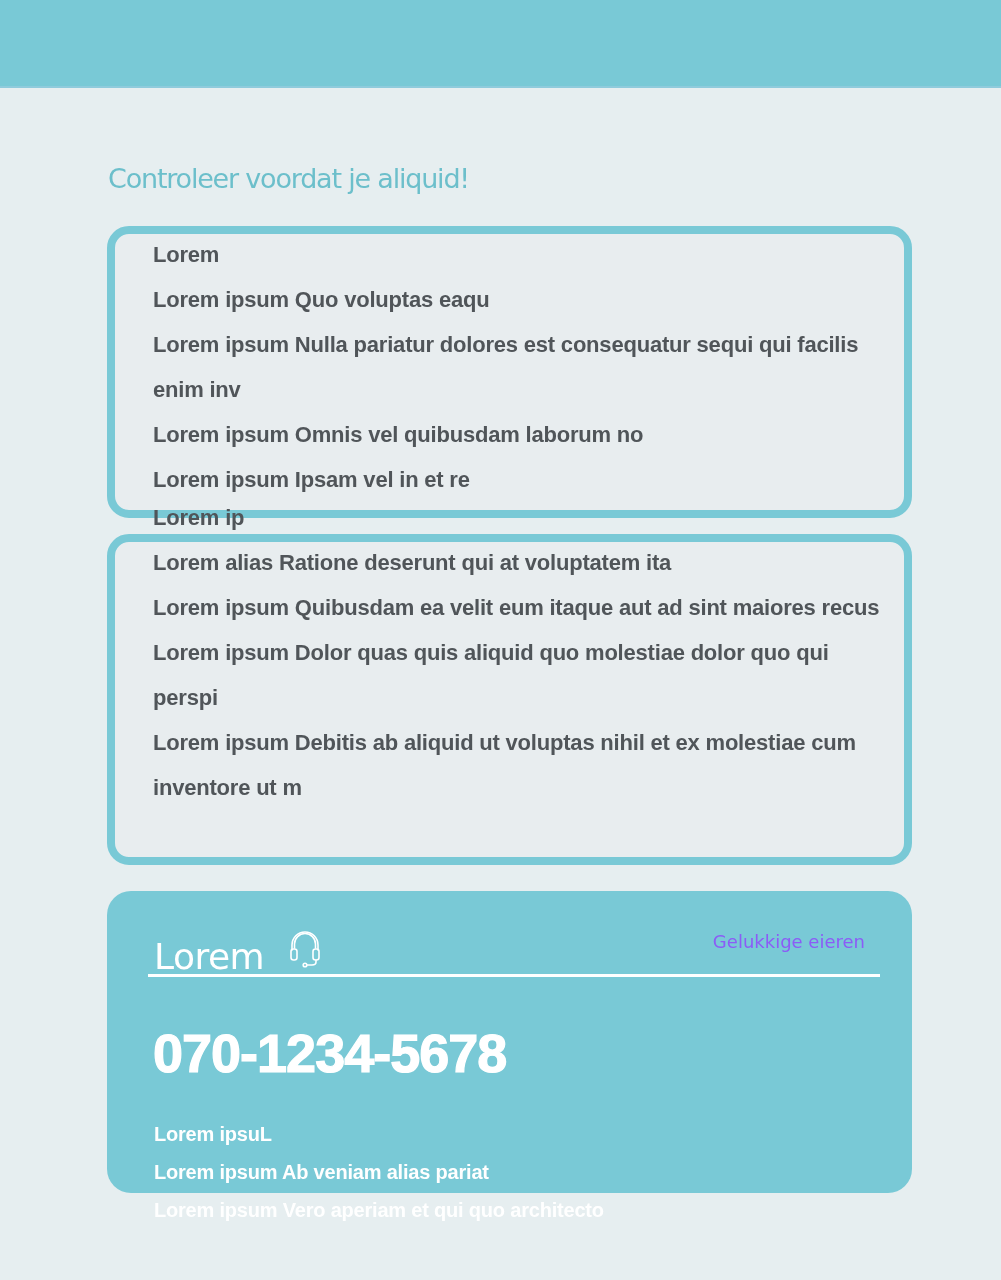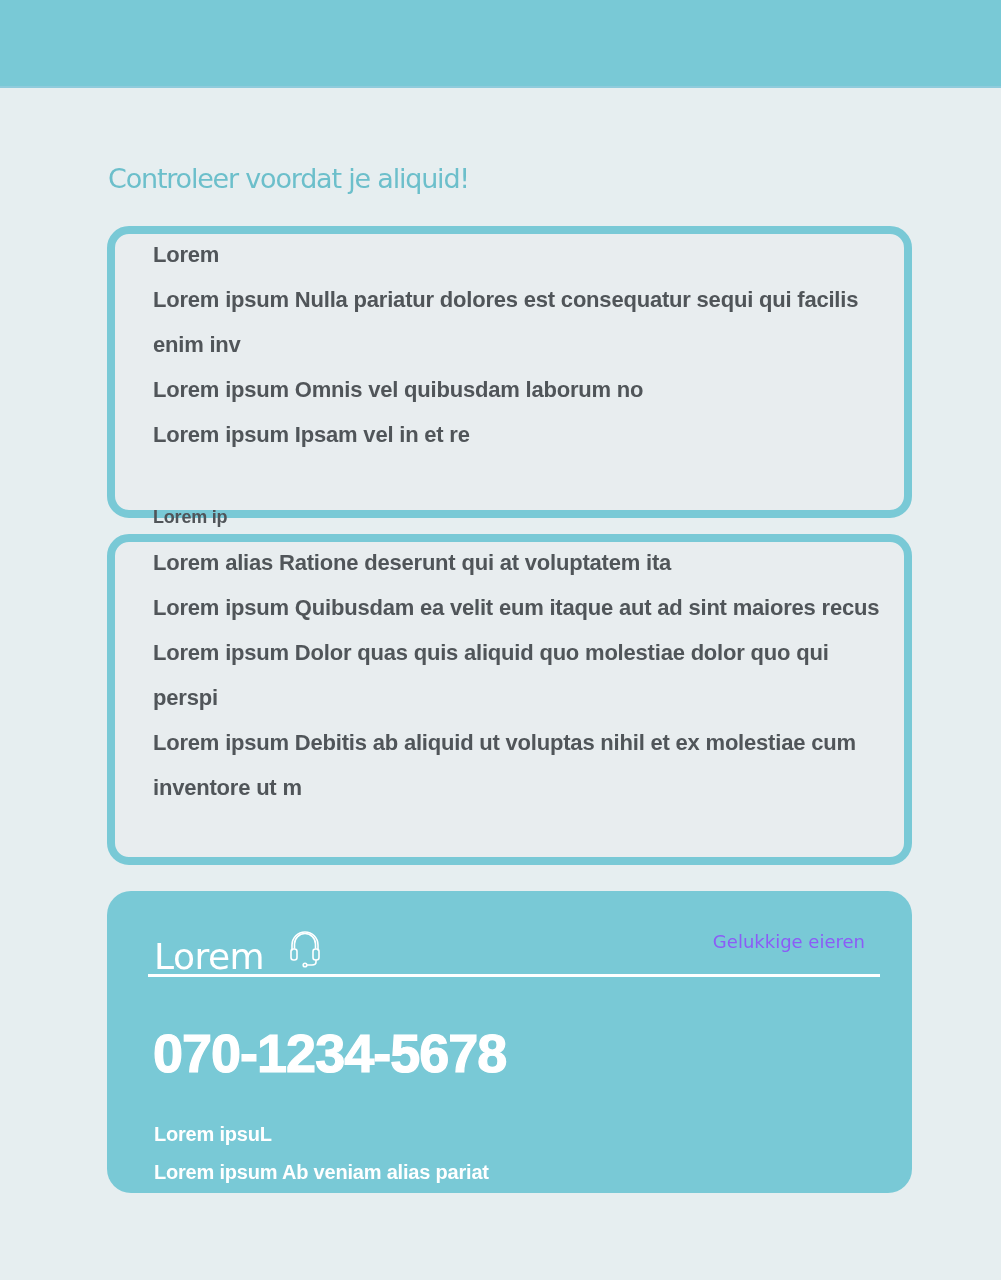--- a/index.html
+++ b/index.html
@@ -57,21 +57,21 @@
       letter-spacing: -0.2px;
     }
     .list-text .item { display: block; }
 
     .overlap-text {
       position: absolute;
       left: 153px;
       top: 498px;
       font-family: "Liberation Sans", sans-serif;
       font-weight: bold;
-      font-size: 18px;
+      font-size: 22px;
       line-height: 45px;
       color: #505559;
       letter-spacing: -0.2px;
       white-space: nowrap;
     }
 
     .contact-card {
       position: absolute;
       left: 107px;
       top: 891px;
@@ -145,20 +145,21 @@
 
 <div class="header-band"></div>
 
 <h1 class="page-title" style="margin:0;">Controleer voordat je aliquid!</h1>
 
 <div class="check-card card-1"></div>
 <div class="check-card card-2"></div>
 
 <div class="list-text" style="top: 232px;">
   <span class="item">Lorem</span>
+  <span class="item">Lorem ipsum Quo voluptas eaqu</span>
   <span class="item">Lorem ipsum Nulla pariatur dolores est consequatur sequi qui facilis enim inv</span>
   <span class="item">Lorem ipsum Omnis vel quibusdam laborum no</span>
   <span class="item">Lorem ipsum Ipsam vel in et re</span>
 </div>
 
 <div class="overlap-text" style="top: 495px;">Lorem ip</div>
 
 <div class="list-text" style="top: 540px;">
   <span class="item">Lorem alias Ratione deserunt qui at voluptatem ita</span>
   <span class="item">Lorem ipsum Quibusdam ea velit eum itaque aut ad sint maiores recus</span>
@@ -183,13 +184,14 @@
 
 <div class="contact-tagline">Gelukkige eieren</div>
 
 <div class="contact-divider"></div>
 
 <div class="phone-number">070-1234-5678</div>
 
 <div class="contact-lines">
   <span class="line">Lorem ipsuL</span>
   <span class="line">Lorem ipsum Ab veniam alias pariat</span>
+  <span class="line">Lorem ipsum Vero aperiam et qui quo architecto</span>
 </div>
 
 </body></html>

